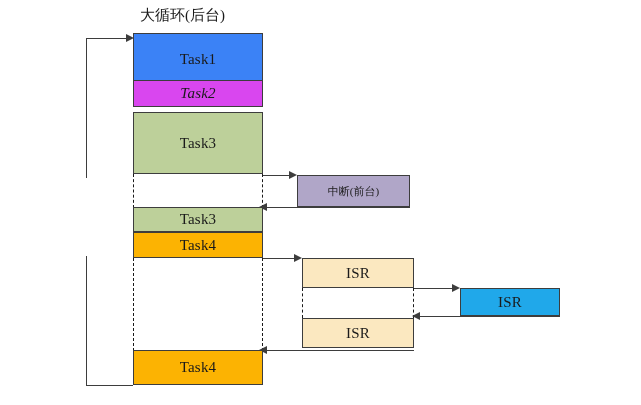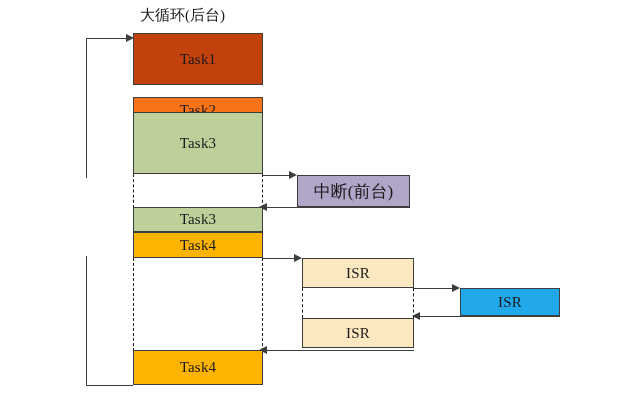--- a/index.html
+++ b/index.html
@@ -11,21 +11,21 @@
   #stage{position:absolute;left:0;top:0;width:641px;height:392px;border-radius:24px;}
 
   
   .box{
     position:absolute;box-sizing:border-box;
     border:1px solid #3d3d3d;
     display:flex;align-items:center;justify-content:center;
     font-size:15px;line-height:1;letter-spacing:.2px;
     white-space:nowrap;
   }
-  .box.cn{font-size:17px;letter-spacing:0;}
+  .box.cn{font-size:11px;letter-spacing:0;}
 
   
   .label{
     position:absolute;white-space:nowrap;
     font-size:15px;line-height:1;color:#1a1a1a;
   }
   .label.vert{
     transform-origin:0 0;
     transform:rotate(-90deg);
   }
@@ -94,24 +94,24 @@
   <div class="ln h" style="left:414px;top:288px;width:42px;"></div>
   <div class="arw right" style="left:452px;top:283.5px;"></div>
 
   <div class="ln h" style="left:419px;top:316px;width:141px;"></div>
   <div class="arw left" style="left:412px;top:311.5px;"></div>
 
   <div class="ln h" style="left:266px;top:350px;width:148px;"></div>
   <div class="arw left" style="left:259px;top:345.5px;"></div>
 
   <div id="boxes">
-      <div class="box" style="left: 133px; top: 33px; width: 130px; height: 52px; background: #c2410c;">
+      <div class="box" style="left: 133px; top: 33px; width: 130px; height: 52px; background: #3b82f6;">
         <span>Task1</span>
       </div>
-      <div class="box" style="left: 133px; top: 97px; width: 130px; height: 27px; background: #f97316;">
+      <div class="box" style="left: 133px; top: 80px; width: 130px; height: 27px; background: #d946ef; font-style: italic;">
         <span>Task2</span>
       </div>
       <div class="box" style="left: 133px; top: 112px; width: 130px; height: 62px; background: rgb(189, 208, 154);">
         <span>Task3</span>
       </div>
       <div class="box" style="left: 133px; top: 207px; width: 130px; height: 25px; background: rgb(189, 208, 154);">
         <span>Task3</span>
       </div>
       <div class="box" style="left: 133px; top: 232px; width: 130px; height: 26px; background: rgb(252, 179, 2);">
         <span>Task4</span>

